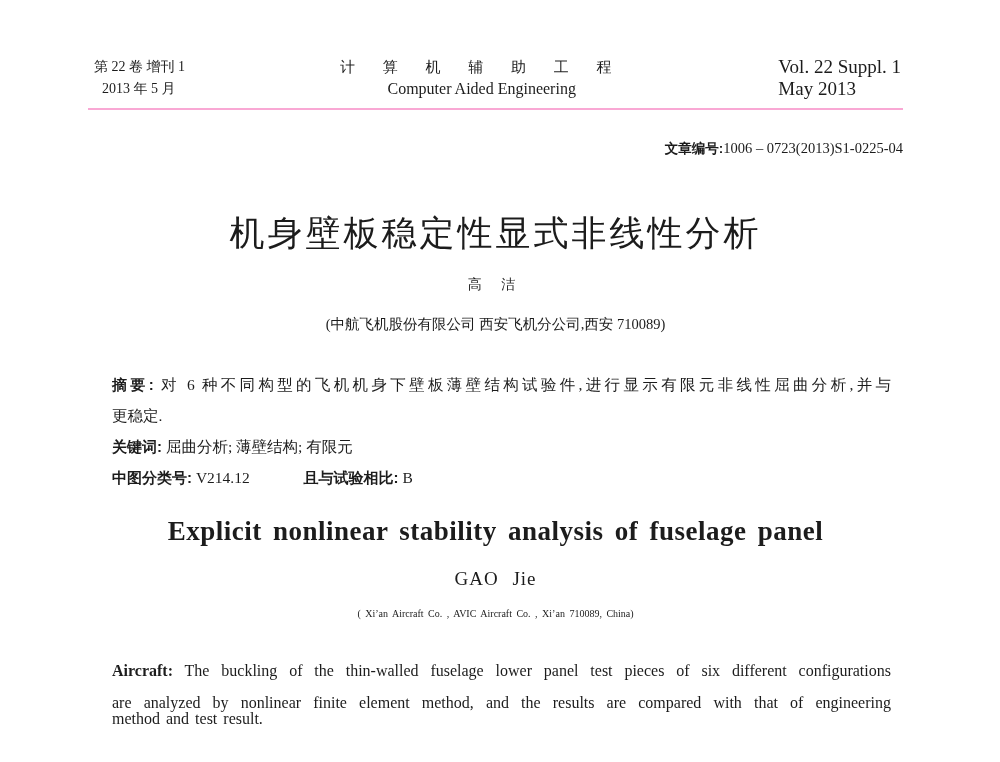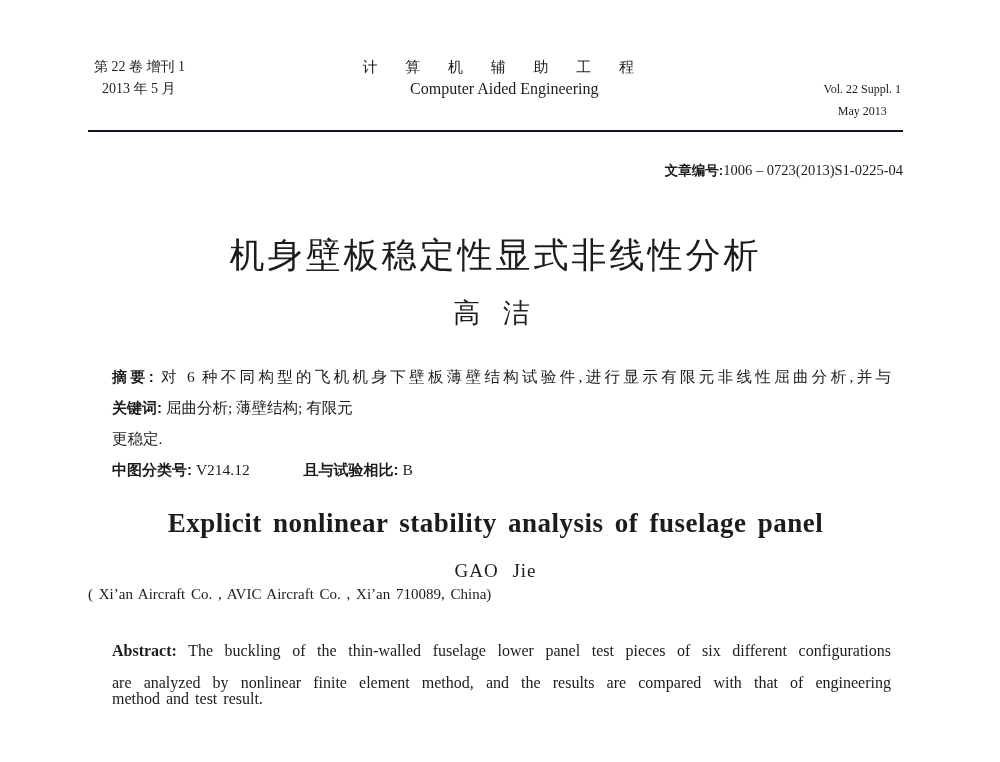--- a/index.html
+++ b/index.html
@@ -17,21 +17,21 @@
     -webkit-font-smoothing: antialiased;
   }
   .page {
     padding: 56px 97px 0 88px;
   }
   
   .jheader {
     display: flex;
     justify-content: space-between;
     align-items: flex-start;
-    border-bottom: 2px solid #0f172a;
+    border-bottom: 2px solid #f9a8d4;
     padding-bottom: 8px;
   }
   .jheader .col-left {
     font-size: 14px;
     line-height: 22px;
     padding-left: 6px;
     white-space: nowrap;
   }
   .jheader .col-left .l2 { padding-left: 8px; }
   .jheader .col-center {
@@ -43,26 +43,24 @@
     line-height: 22px;
     letter-spacing: 12px;
     white-space: nowrap;
   }
   .jheader .col-center .en {
     font-size: 16px;
     line-height: 22px;
     white-space: nowrap;
   }
   .jheader .col-right {
-    text-align: center;
-    font-size: 12px;
+    font-size: 19px;
     line-height: 22px;
     padding-right: 2px;
     white-space: nowrap;
-    margin-top: 22px;
   }
   
   .article-id {
     margin-top: 28px;
     text-align: right;
     font-size: 14.5px;
     line-height: 20px;
   }
   .article-id .lbl {
     font-family: "Liberation Sans", "DejaVu Sans", sans-serif;
@@ -73,23 +71,23 @@
   .title-zh {
     margin-top: 52px;
     text-align: center;
     font-size: 35px;
     letter-spacing: 3px;
     line-height: 46px;
     font-weight: 400;
     white-space: nowrap;
   }
   .author-zh {
-    margin-top: 20px;
-    text-align: center;
-    font-size: 27px;
+    margin-top: 14px;
+    text-align: center;
+    font-size: 14px;
     letter-spacing: 8px;
     line-height: 28px;
   }
   .affil-zh {
     margin-top: 14px;
     text-align: center;
     font-size: 14.5px;
     line-height: 22px;
   }
   .meta-zh {
@@ -121,21 +119,23 @@
   }
   .author-en {
     margin-top: 16px;
     text-align: center;
     font-size: 19px;
     line-height: 24px;
     letter-spacing: 1px;
     word-spacing: 8px;
   }
   .affil-en {
-    font-size: 15px;
+    margin-top: 12px;
+    text-align: center;
+    font-size: 10px;
     line-height: 22px;
     word-spacing: 2px;
   }
   .abstract-en {
     margin-top: 30px;
     padding: 0 12px 0 24px;
     font-size: 16px;
     line-height: 32px;
     word-spacing: 2px;
   }
@@ -170,45 +170,46 @@
       <div>May 2013</div>
     </div>
   </div>
 
   <div class="article-id">
     <span class="lbl">文章编号:</span><span>1006 – 0723(2013)S1-0225-04</span>
   </div>
 
   <h1 class="title-zh" style="margin-bottom:0;">机身壁板稳定性显式非线性分析</h1>
   <div class="author-zh">高 洁</div>
+  <div class="affil-zh">(中航飞机股份有限公司 西安飞机分公司,西安  710089)</div>
 
   <div class="meta-zh">
     <div class="just">
       <span class="blabel">摘要:</span>
       <span>对 6 种不同构型的飞机机身下壁板薄壁结构试验件,进行显示有限元非线性屈曲分析,并与</span>
     </div>
+    <div>更稳定.</div>
     <div>
       <span class="blabel">关键词:</span>
       <span>屈曲分析; 薄壁结构; 有限元</span>
     </div>
-    <div>更稳定.</div>
     <div>
       <span class="blabel">中图分类号:</span>
       <span>V214.12</span>
       <span class="blabel clc-gap">且与试验相比:</span>
       <span>B</span>
     </div>
   </div>
 
   <h2 class="title-en" style="margin-bottom:0;">Explicit nonlinear stability analysis of fuselage panel</h2>
   <div class="author-en">GAO Jie</div>
   <div class="affil-en">( Xi’an Aircraft Co. , AVIC Aircraft Co. , Xi’an 710089, China)</div>
 
   <div class="abstract-en">
     <div class="just">
-      <span class="lbl-en">Abstract:</span>
+      <span class="lbl-en">Aircraft:</span>
       <span>The buckling of the thin-walled fuselage lower panel test pieces of six different configurations</span>
     </div>
     <div class="just">are analyzed by nonlinear finite element method, and the results are compared with that of engineering</div>
     <div class="partial">method and test result.</div>
   </div>
 
 </div>
 
 </body></html>

